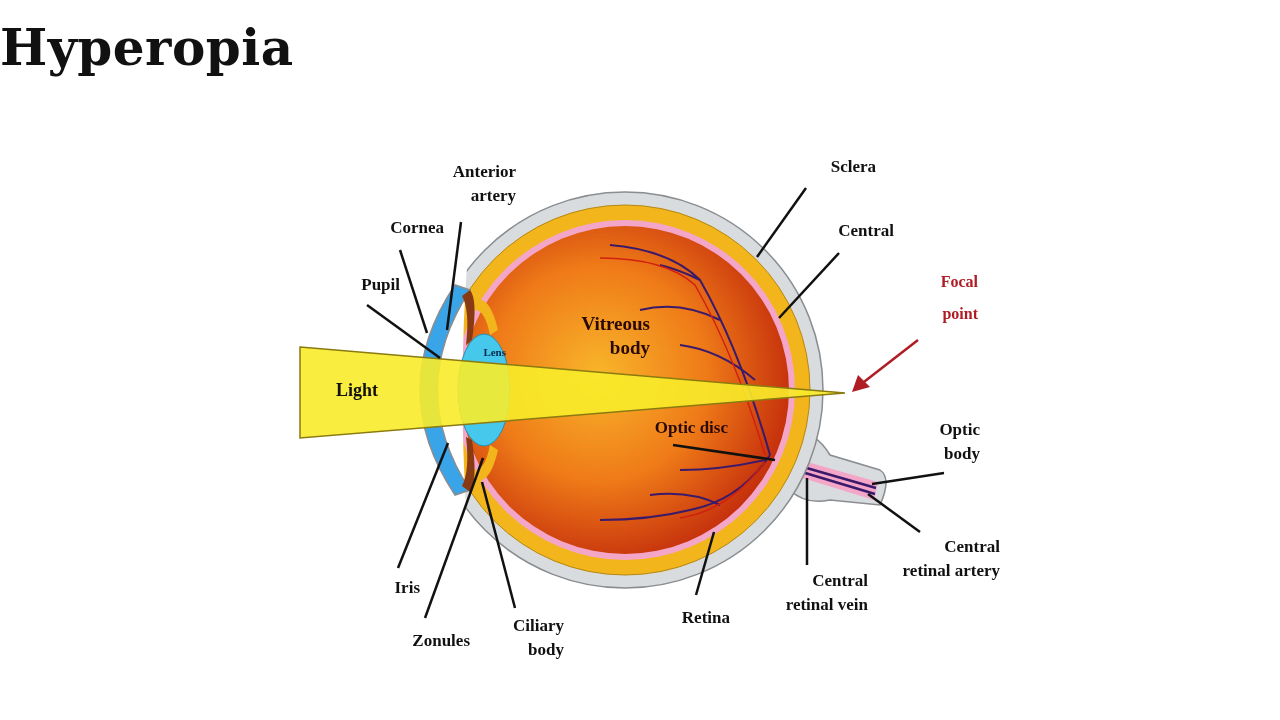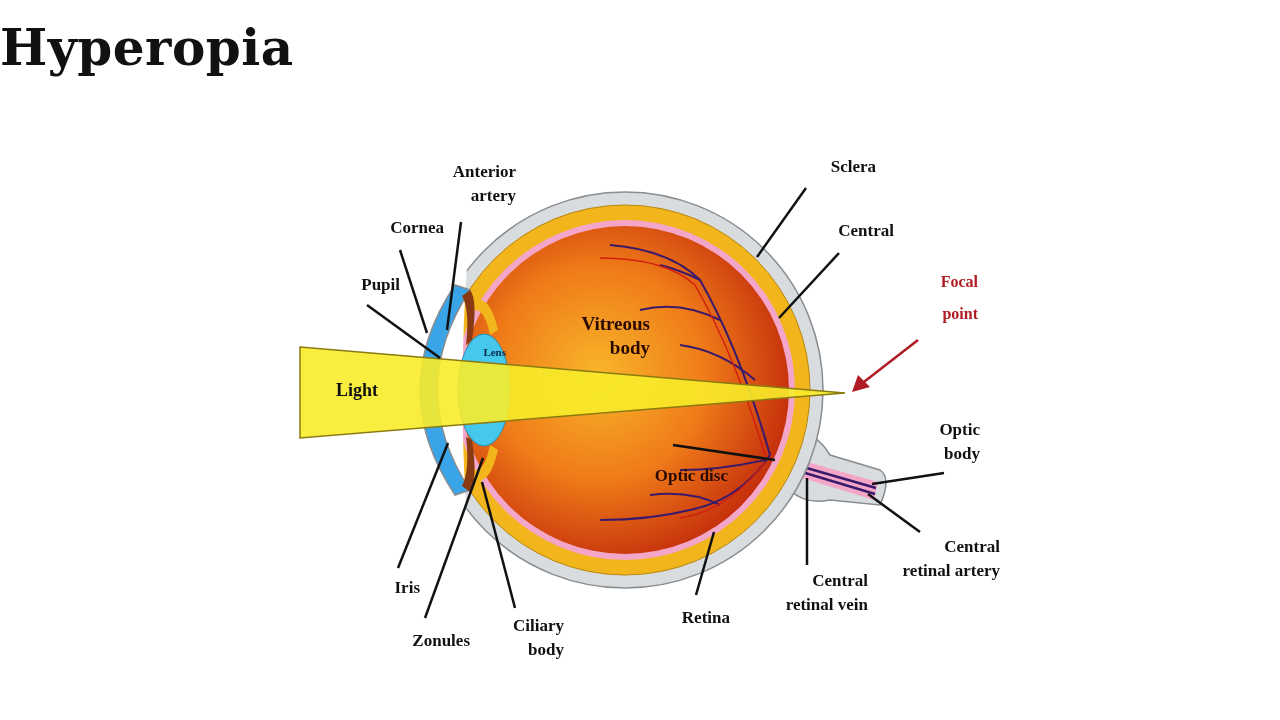--- a/index.html
+++ b/index.html
@@ -92,21 +92,21 @@
   <div>artery</div>
 </div>
 <div class="lbl" style="left:356px; top:216px; width:88px;">Cornea</div>
 <div class="lbl" style="left:330px; top:273px; width:70px;">Pupil</div>
 <div class="lbl" style="left:308px; top:378px; width:70px; font-size:18px;">Light</div>
 <div class="lbl small" style="left:462px; top:346px; width:44px;">Lens</div>
 <div class="lbl inner" style="left:540px; top:312px; width:110px;">
   <div>Vitreous</div>
   <div>body</div>
 </div>
-<div class="lbl inner" style="left:618px; top:416px; width:110px; font-size:17px;margin-top:48px;">Optic disc</div>
+<div class="lbl inner" style="left:618px; top:416px; width:110px; font-size:17px;">Optic disc</div>
 <div class="lbl" style="left:798px; top:155px; width:78px;">Sclera</div>
 <div class="lbl" style="left:806px; top:219px; width:88px;">Central</div>
 <div class="lbl focal" style="left:874px; top:266px; width:104px;">
   <div>Focal</div>
   <div>point</div>
 </div>
 <div class="lbl" style="left:910px; top:418px; width:70px;">
   <div>Optic</div>
   <div>body</div>
 </div>

